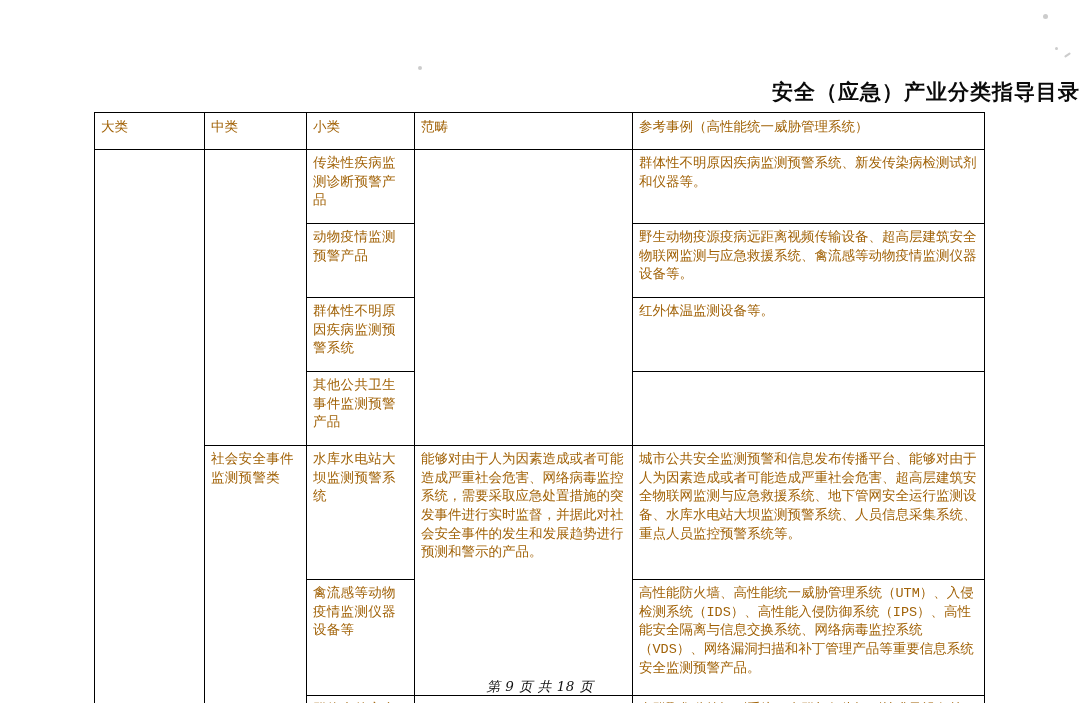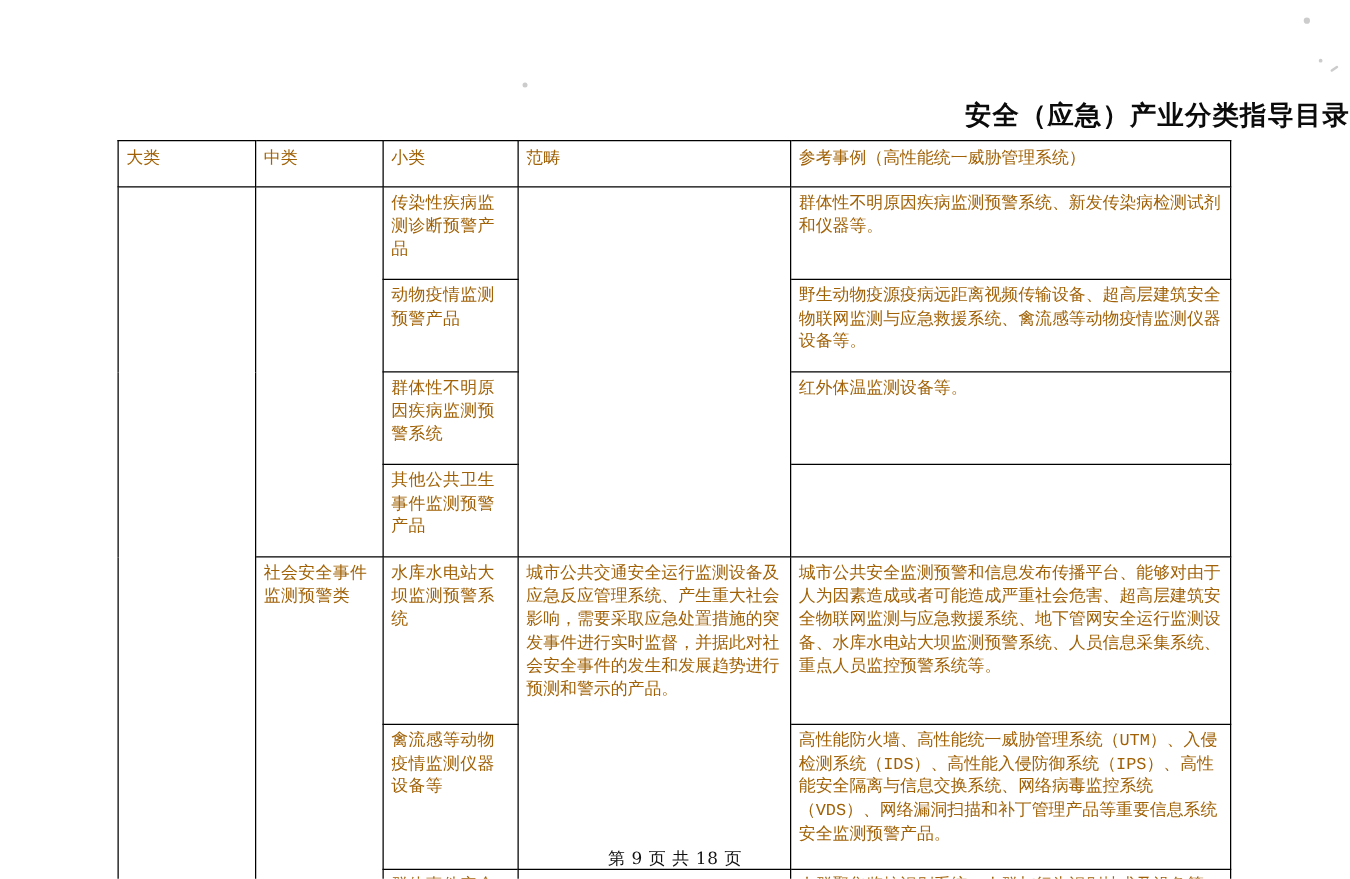--- a/index.html
+++ b/index.html
@@ -75,20 +75,21 @@
   .footer {
     position: absolute;
     left: 0;
     top: 678px;
     width: 1080px;
     text-align: center;
     font-size: 13.5px;
     font-family: "DejaVu Serif", "Liberation Serif", serif;
     color: #111;
     letter-spacing: 0.5px;
+    font-style: italic;
   }
   .speck {
     position: absolute;
     background: #9a9a9a;
     border-radius: 50%;
     opacity: .5;
   }
   .mark-a { left: 1043px; top: 14px; width: 5px; height: 5px; }
   .mark-b { left: 1055px; top: 47px; width: 3px; height: 3px; }
   .mark-c { left: 1064px; top: 54px; width: 7px; height: 2px; transform: rotate(-35deg); border-radius: 1px;}
@@ -143,21 +144,21 @@
         <td class="justify">红外体温监测设备等。</td>
       </tr>
       <tr>
         <td class="cell-narrow" style="height:62px">其他公共卫生事件监测预警产品</td>
         <td class="justify"></td>
       </tr>
 
       <tr>
         <td rowspan="3" class="cell-narrow">社会安全事件监测预警类</td>
         <td class="cell-narrow" style="height:122px">水库水电站大坝监测预警系统</td>
-        <td rowspan="2" class="justify">城市公共交通安全运行监测设备及应急反应管理系统、产生重大社会影响，需要采取应急处置措施的突发事件进行实时监督，并据此对社会安全事件的发生和发展趋势进行预测和警示的产品。</td>
+        <td rowspan="2" class="justify">能够对由于人为因素造成或者可能造成严重社会危害、网络病毒监控系统，需要采取应急处置措施的突发事件进行实时监督，并据此对社会安全事件的发生和发展趋势进行预测和警示的产品。</td>
         <td class="justify">城市公共安全监测预警和信息发布传播平台、能够对由于人为因素造成或者可能造成严重社会危害、超高层建筑安全物联网监测与应急救援系统、地下管网安全运行监测设备、水库水电站大坝监测预警系统、人员信息采集系统、重点人员监控预警系统等。</td>
       </tr>
       <tr>
         <td class="cell-narrow" style="height:104px">禽流感等动物疫情监测仪器设备等</td>
         <td class="justify">高性能防火墙、高性能统一威胁管理系统（UTM）、入侵检测系统（IDS）、高性能入侵防御系统（IPS）、高性能安全隔离与信息交换系统、网络病毒监控系统（VDS）、网络漏洞扫描和补丁管理产品等重要信息系统安全监测预警产品。</td>
       </tr>
       <tr>
         <td class="cell-narrow" style="height:46px">群体事件安全监测预警产品</td>
         <td></td>
         <td class="justify">人群聚集监控识别系统、人群与行为识别技术及设备等。</td>

